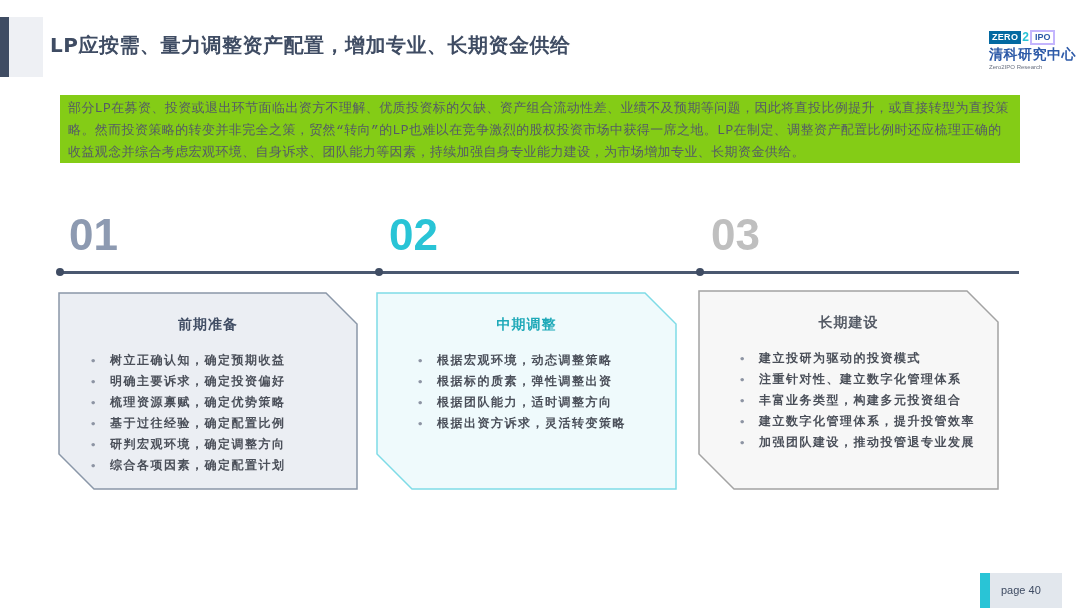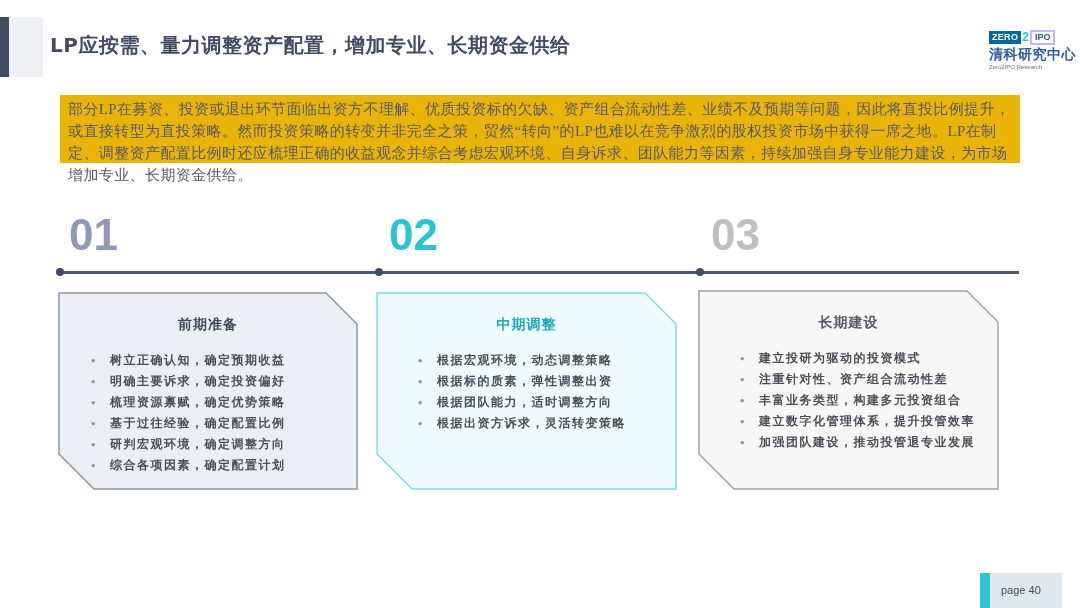--- a/index.html
+++ b/index.html
@@ -11,21 +11,21 @@
     .page-title { position: absolute; left: 50px; top: 32px; font-size: 20px; font-weight: bold; color: #3f4c63; letter-spacing: 0.5px; white-space: nowrap; }
 
     .logo { position: absolute; left: 989px; top: 31px; width: 70px; }
     .logo-top { display: flex; align-items: center; height: 13px; }
     .logo-zero { background: #0369a1; color: #fff; font-size: 9px; font-weight: bold; padding: 0 3px; line-height: 13px; font-family: "Liberation Sans", sans-serif; letter-spacing: 0.3px; }
     .logo-two { color: #29c4d6; font-size: 12px; font-weight: bold; line-height: 13px; margin: 0 1px; font-family: "Liberation Sans", sans-serif; }
     .logo-ipo { border: 2px solid #c4b5fd; color: #2d5aa8; font-size: 9px; font-weight: bold; padding: 0 3px; line-height: 11px; font-family: "Liberation Sans", sans-serif; }
     .logo-cn { font-size: 14px; color: #2d5aa8; font-weight: bold; margin-top: 2px; letter-spacing: 0.5px; white-space: nowrap; }
     .logo-en { font-size: 6px; color: #6a7180; white-space: nowrap; font-family: "Liberation Sans", sans-serif; }
 
-    .intro { position: absolute; left: 60px; top: 95px; width: 960px; height: 68px; background: #eab308; padding: 3px 8px 0 8px; font-size: 15px; line-height: 22px; color: #555b66; letter-spacing: 0.4px; font-family: Liberation Serif, serif; }
+    .intro { position: absolute; left: 60px; top: 95px; width: 960px; height: 68px; background: #84cc16; padding: 3px 8px 0 8px; font-size: 13px; line-height: 22px; color: #555b66; letter-spacing: 0.4px; font-family: Liberation Mono, monospace; }
 
     .step-num { position: absolute; top: 210px; font-size: 44px; font-weight: bold; font-family: "Liberation Sans", sans-serif; line-height: 50px; }
     .timeline { position: absolute; left: 59px; top: 271px; width: 960px; height: 3px; background: #4a5870; }
     .dot { position: absolute; top: 268px; width: 8px; height: 8px; border-radius: 50%; background: #3f4c63; }
 
     .card { position: absolute; }
     .card svg { position: absolute; left: 0; top: 0; }
     .card-title { position: absolute; left: 0; width: 100%; text-align: center; top: 24px; font-size: 14px; font-weight: bold; letter-spacing: 1px; font-family: "DejaVu Serif", "Liberation Serif", serif; }
     .card-list { position: absolute; list-style: none; top: 58px; }
     .card-list li { font-size: 12px; line-height: 21px; color: #4a4f59; letter-spacing: 1.5px; white-space: nowrap; font-family: "DejaVu Serif", "Liberation Serif", serif; font-weight: bold; }
@@ -93,21 +93,21 @@
   </ul>
 </div>
 
 <div class="card" style="left:698px; top:290px; width:301px; height:196px;">
   <svg width="301" height="200">
     <polygon points="1,1 269,1 300,32 300,199 36,199 1,164" fill="#f7f7f7" stroke="#a3a3a3" stroke-width="1.5"></polygon>
   </svg>
   <div class="card-title" style="color:#555b66;">长期建设</div>
   <ul class="card-list" style="left:41px;">
     <li><span class="bullet">•</span><span>建立投研为驱动的投资模式</span></li>
-    <li><span class="bullet">•</span><span>注重针对性、资产组合流动性差</span></li>
+    <li><span class="bullet">•</span><span>注重针对性、建立数字化管理体系</span></li>
     <li><span class="bullet">•</span><span>丰富业务类型，构建多元投资组合</span></li>
     <li><span class="bullet">•</span><span>建立数字化管理体系，提升投管效率</span></li>
     <li><span class="bullet">•</span><span>加强团队建设，推动投管退专业发展</span></li>
   </ul>
 </div>
 
 <div class="page-box"></div>
 <div class="page-accent"></div>
 <div class="page-label">page  40</div>
 

